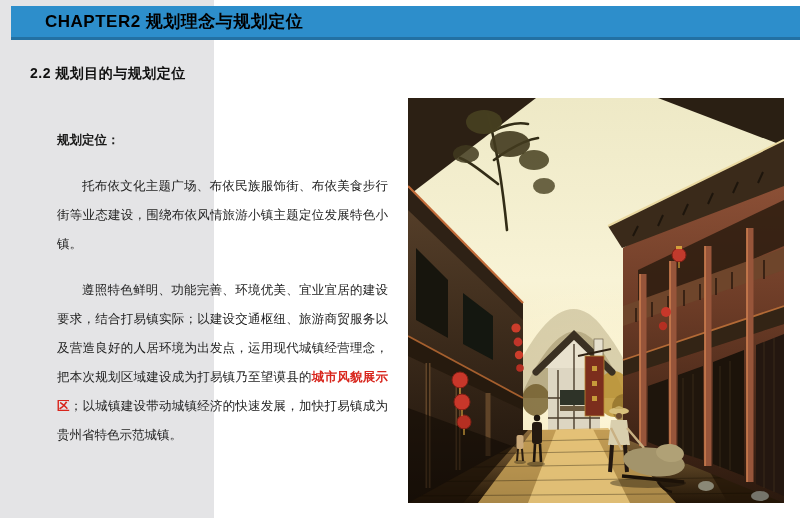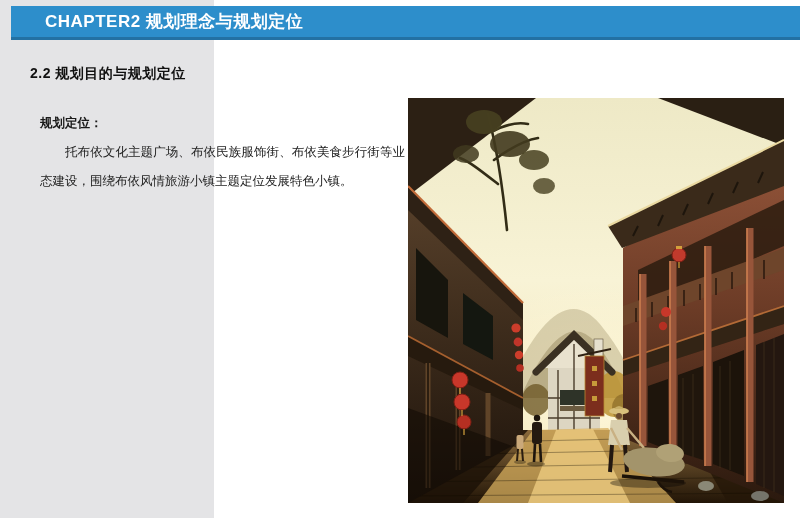--- a/index.html
+++ b/index.html
@@ -2,26 +2,26 @@
 <html><head>
 <meta charset="utf-8">
 <style>
   html,body { margin:0; padding:0; background:#fff; }
   .page { position:relative; width:800px; height:518px; background:#ffffff;
           font-family:"Liberation Sans","DejaVu Sans",sans-serif; overflow:hidden; }
   .gray-panel { position:absolute; left:0; top:0; width:214px; height:518px; background:#e4e4e6; }
   .header-bar { position:absolute; left:11px; top:6px; right:0; height:31px;
                 background:#2d8ecb; border-bottom:3px solid #2371a3;
                 display:flex; align-items:center; }
-  .header-title { color:#ffffff; font-weight:bold; font-size:17px; letter-spacing:0.5px; padding-left:34px; white-space:nowrap; }
+  .header-title { color:#000000; font-weight:bold; font-size:17px; letter-spacing:0.5px; padding-left:34px; white-space:nowrap; }
   .section-title { position:absolute; left:30px; top:50px; font-size:14px; font-weight:bold; color:#111111; letter-spacing:0.5px;margin-top:15px; }
   .text-col { position:absolute; left:40px; top:109px; width:365px;
               font-family:"Liberation Serif","DejaVu Serif",serif;
               font-size:12.5px; line-height:29px; color:#222222; text-align:justify; }
-  .text-col p { margin:0; }
+  .text-col p { margin:17px; }
   .para { text-indent:2em; }
   .subhead { font-weight:bold; color:#1a1a1a; }
   .red { color:#d8251c; font-weight:bold; }
   .photo { position:absolute; left:408px; top:98px; width:376px; height:405px; }
   .photo svg { display:block; }
 </style>
 </head>
 <body>
 
 <div class="page">
@@ -30,20 +30,21 @@
 
   <div class="header-bar">
     <span class="header-title">CHAPTER2 规划理念与规划定位</span>
   </div>
 
   <div class="section-title">2.2 规划目的与规划定位</div>
 
   <div class="text-col">
     <p class="subhead">规划定位：</p>
     <p class="para">托布依文化主题广场、布依民族服饰街、布依美食步行街等业态建设，围绕布依风情旅游小镇主题定位发展特色小镇。</p>
+    <p class="para"><span>遵照特色鲜明、功能完善、环境优美、宜业宜居的建设要求，结合打易镇实际；以建设交通枢纽、旅游商贸服务以及营造良好的人居环境为出发点，运用现代城镇经营理念，把本次规划区域建设成为打易镇乃至望谟县的</span><span class="red">城市风貌展示区</span><span>；以城镇建设带动城镇经济的快速发展，加快打易镇成为贵州省特色示范城镇。</span></p>
   </div>
 
   <div class="photo" role="img" aria-label="布依风情旅游小镇传统街巷效果图：两侧木构吊脚楼、红灯笼、落日暖色天空与石板街道行人">
     <svg width="376" height="405" viewBox="0 0 376 405" xmlns="http://www.w3.org/2000/svg">
       <defs>
         <linearGradient id="skyG" x1="0" y1="0" x2="0" y2="1">
           <stop offset="0" stop-color="#eee9c6"></stop>
             <stop offset="0.45" stop-color="#f8f3d6"></stop>
             <stop offset="1" stop-color="#f0dfab"></stop>
         </linearGradient>

